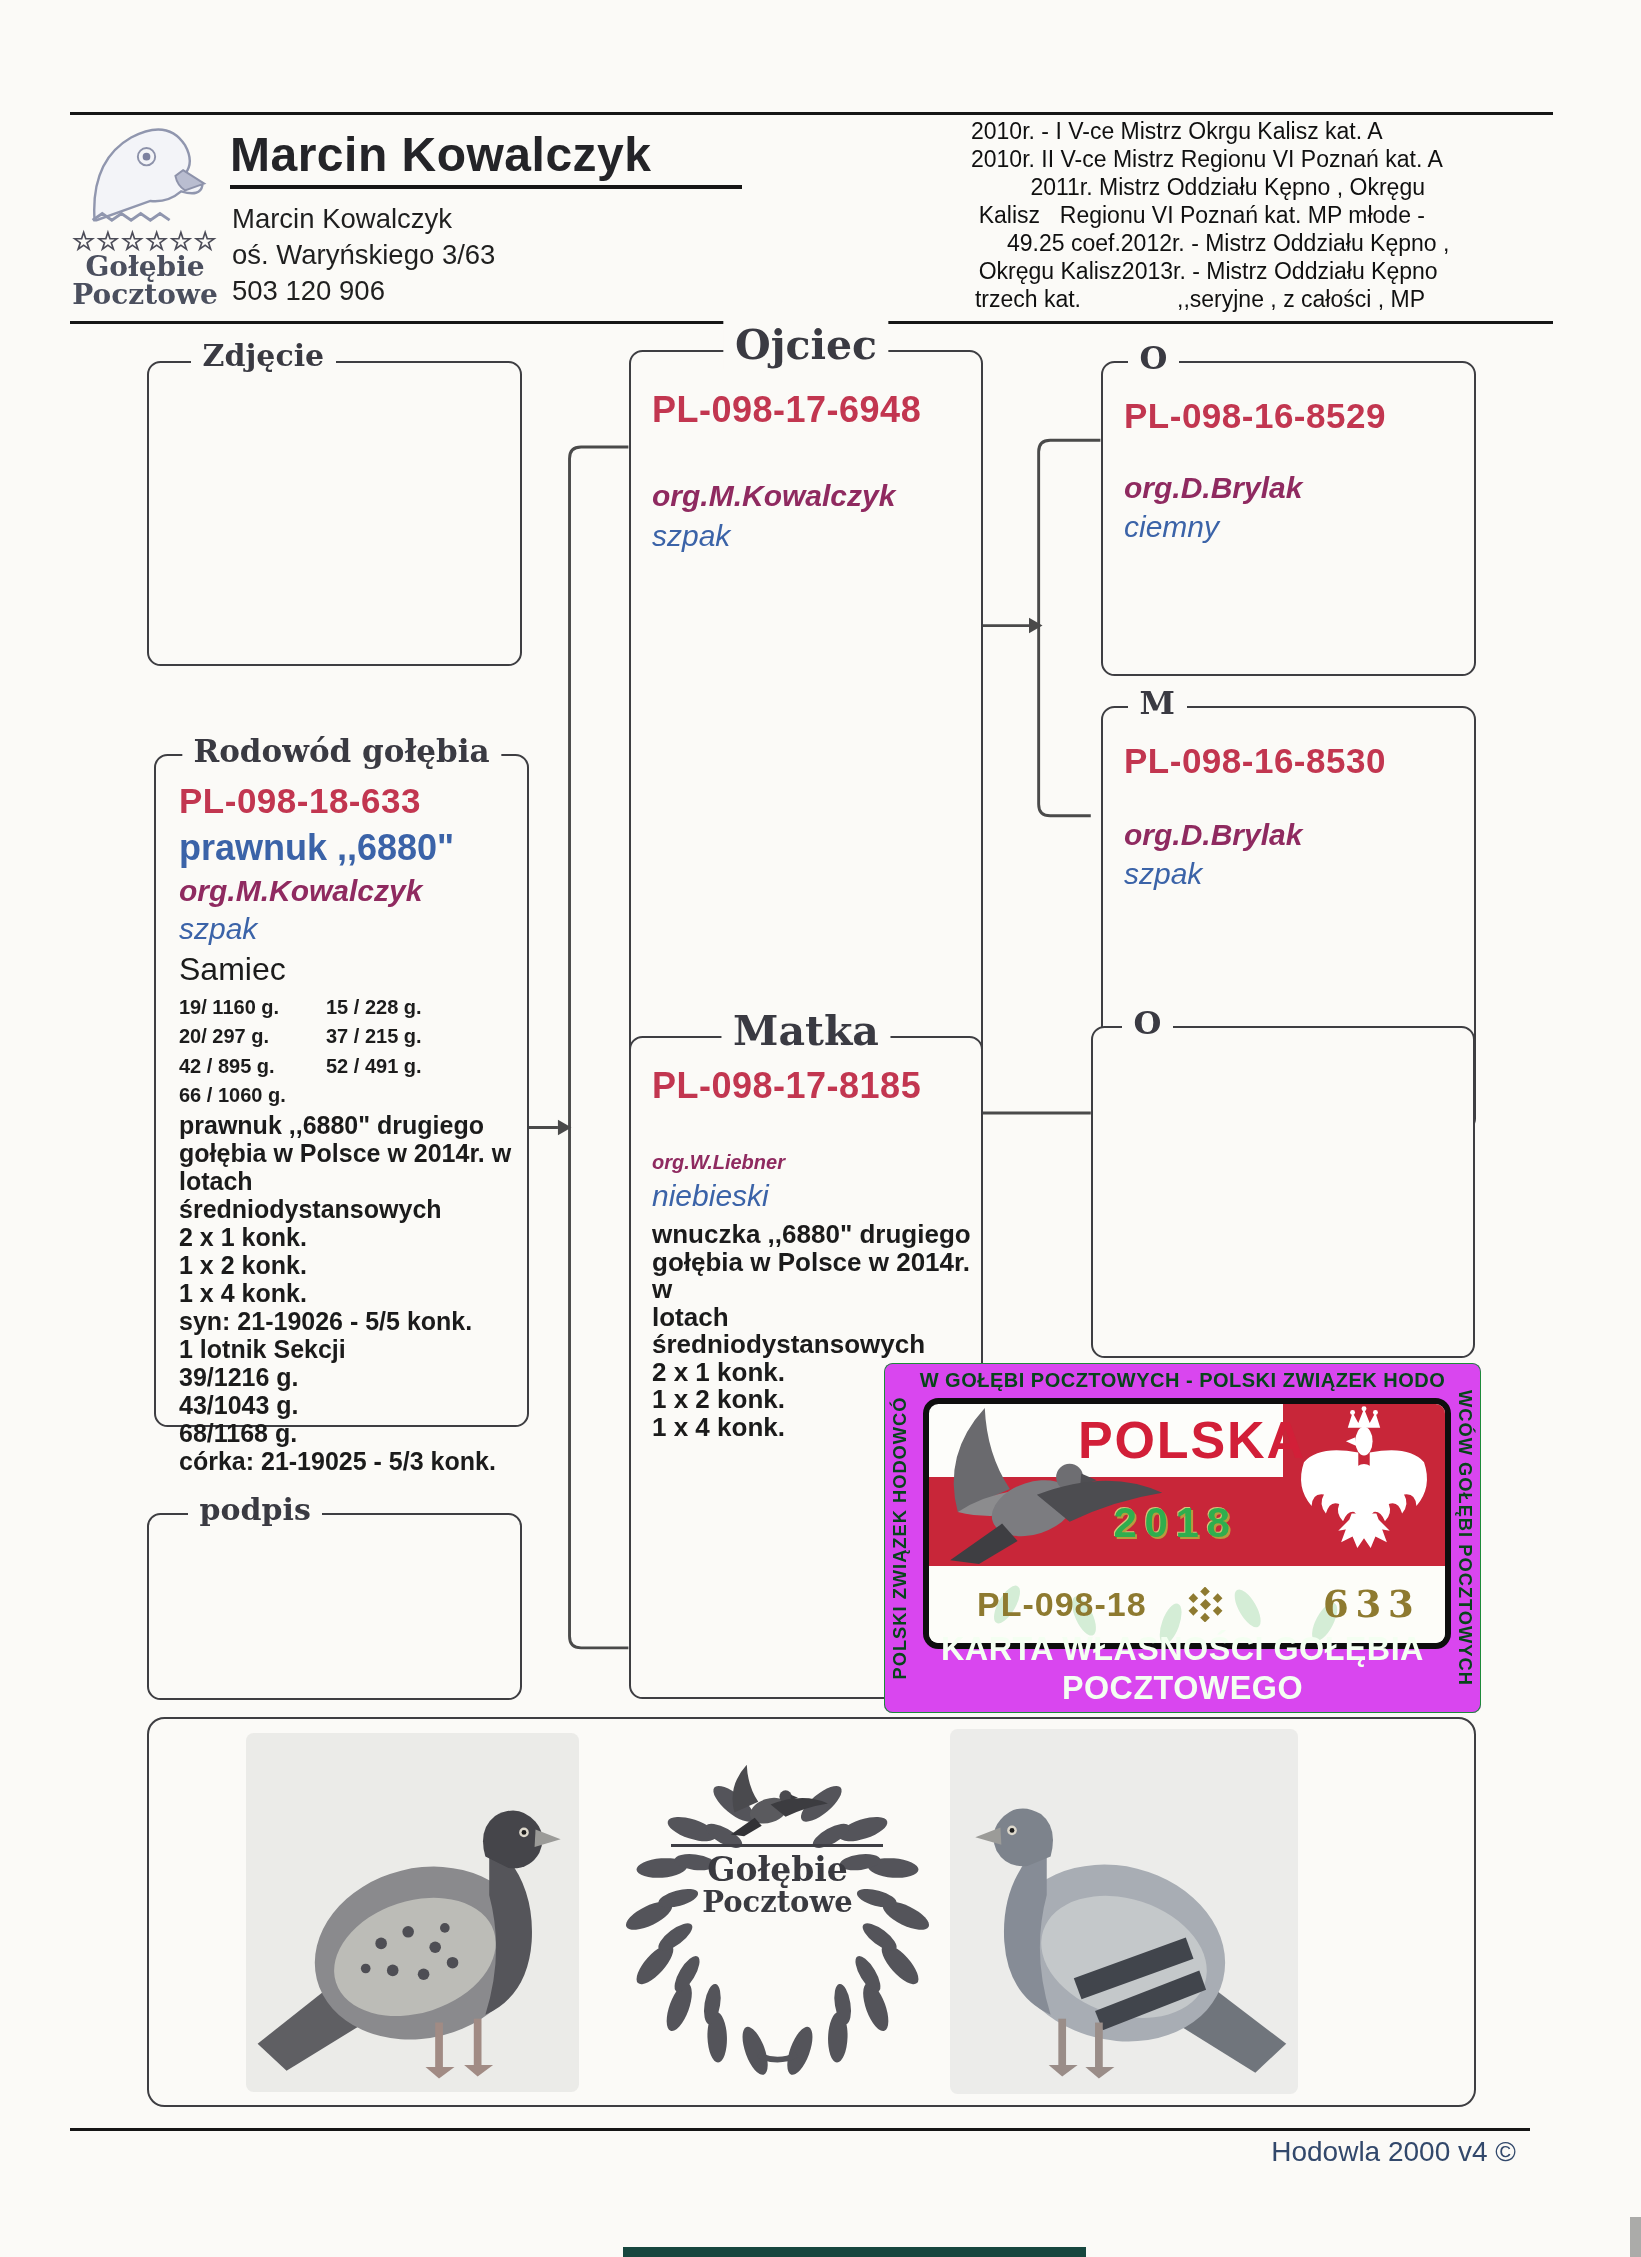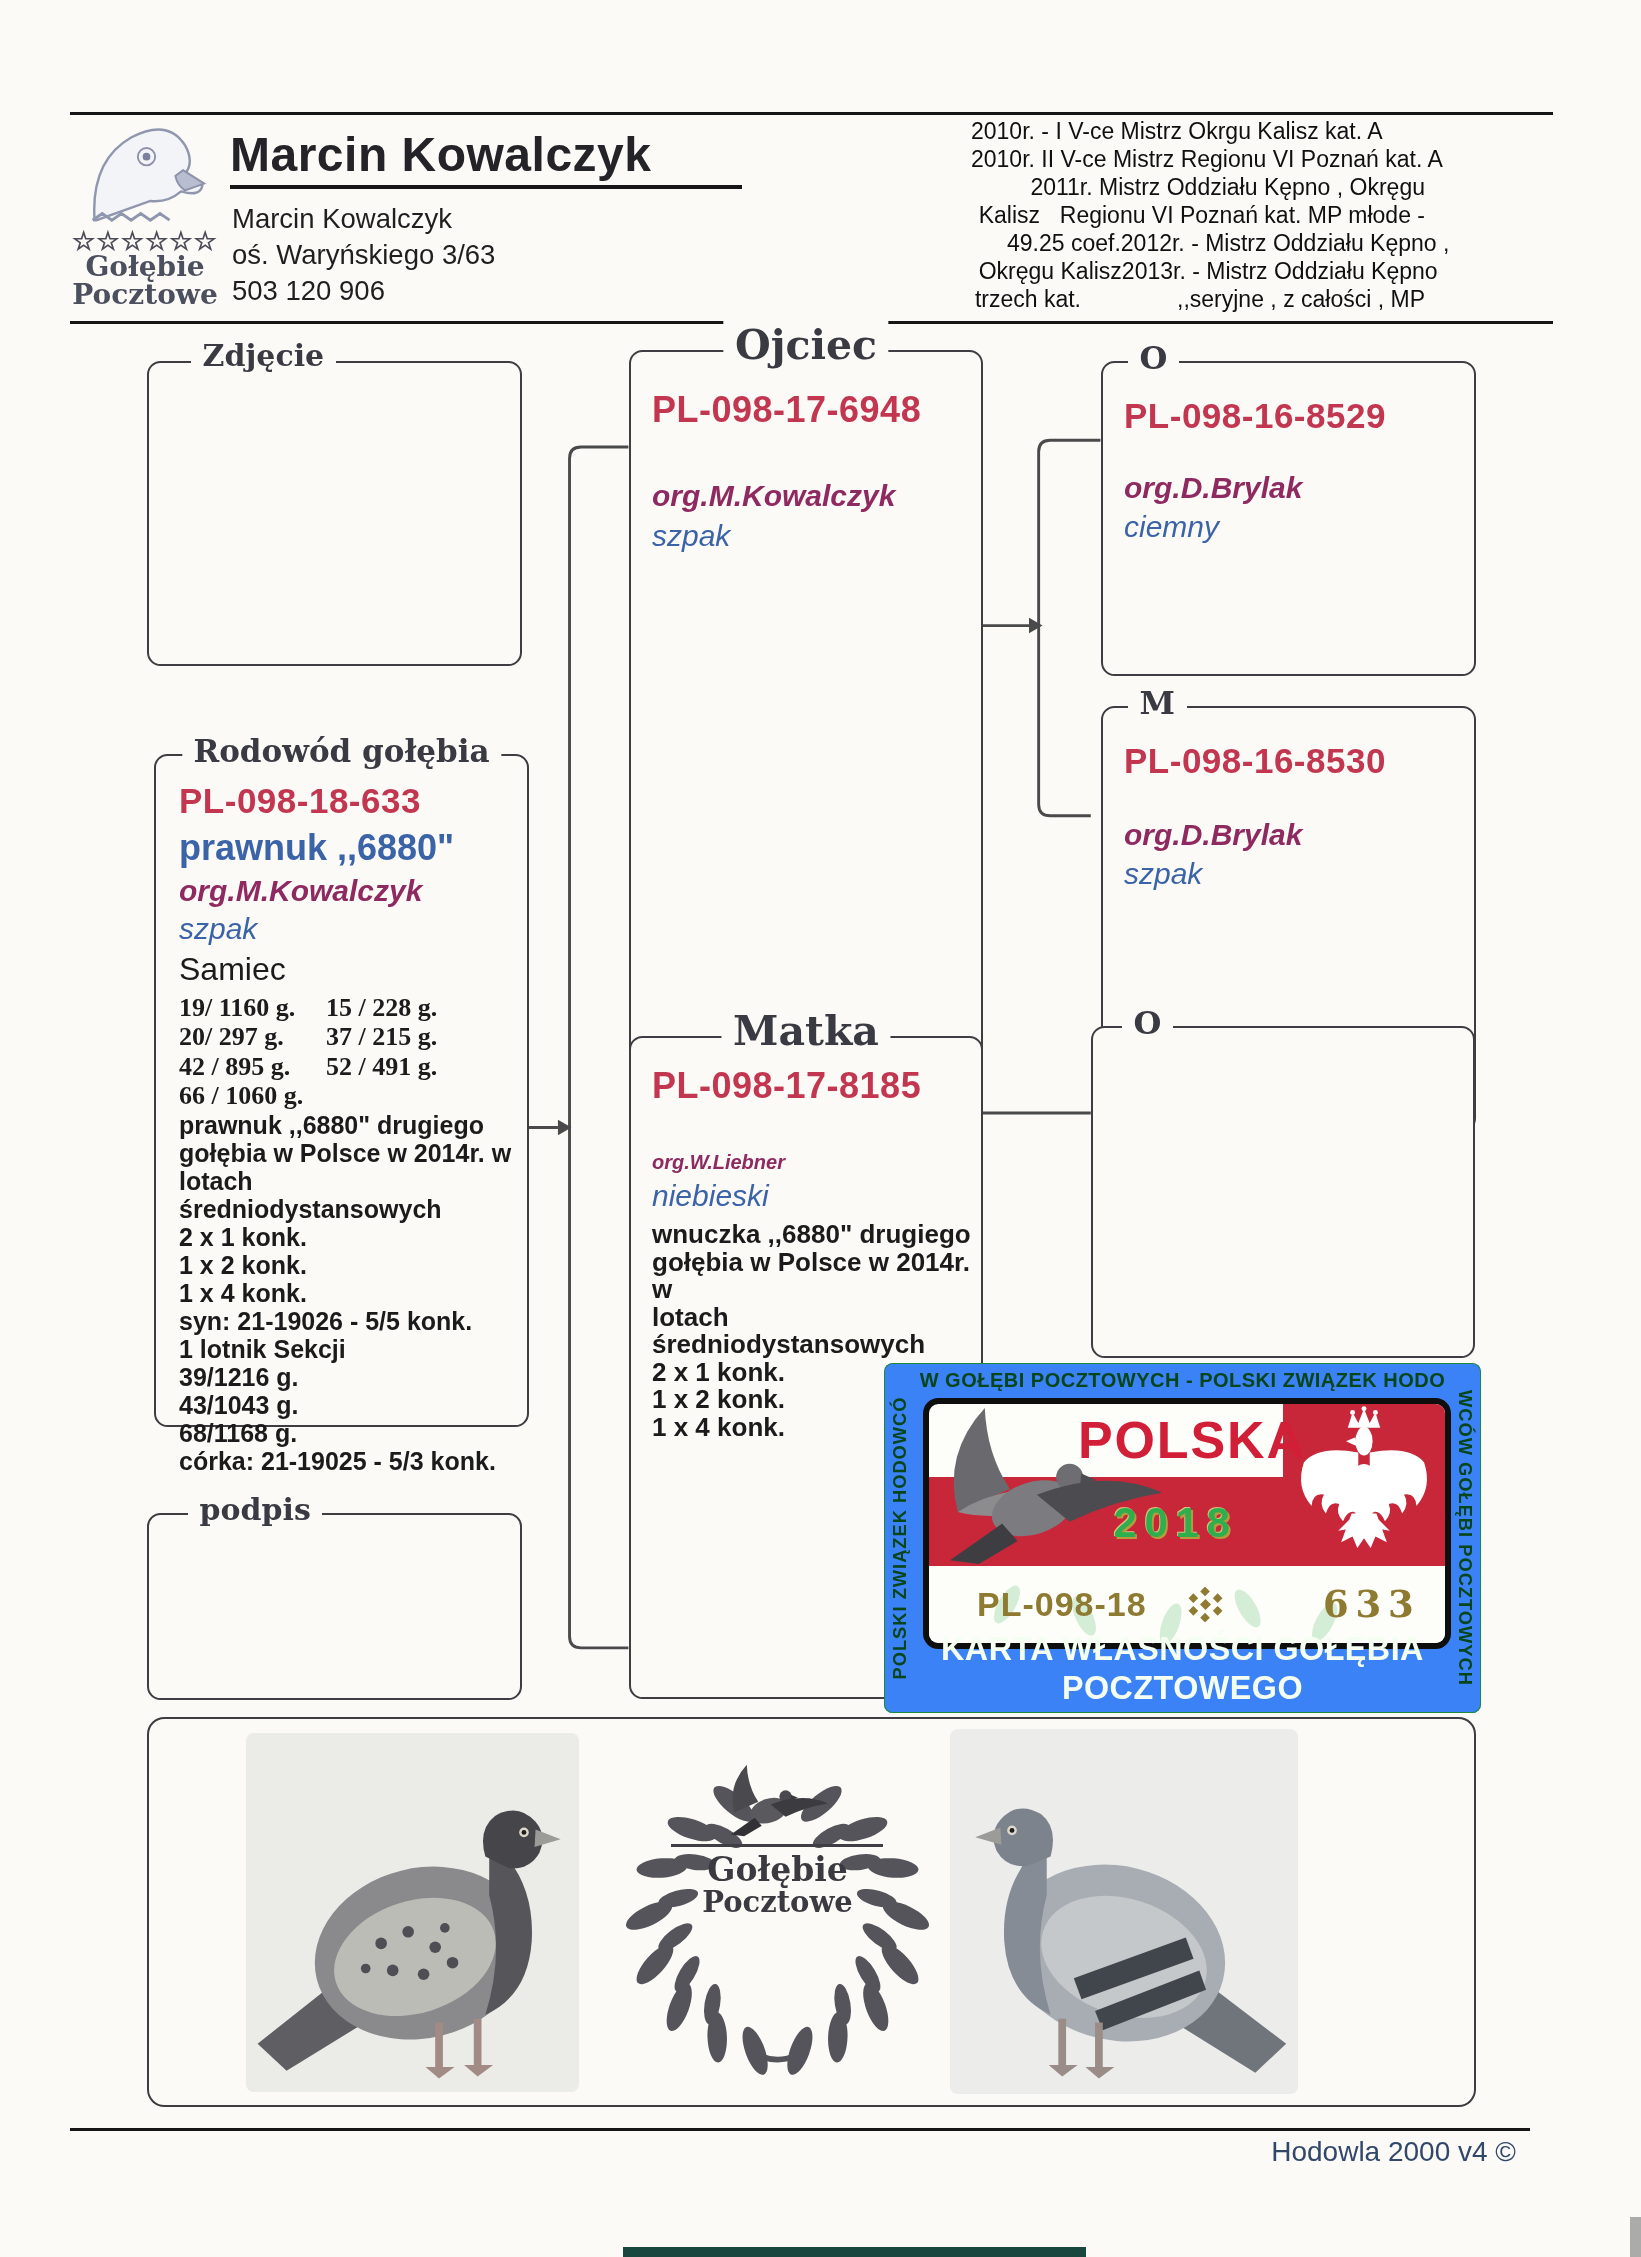--- a/index.html
+++ b/index.html
@@ -18,24 +18,24 @@
   .achv-right{margin-left:auto;white-space:nowrap;}
   
   .pbox{position:absolute;border:2.9px solid #3e3e42;border-radius:13.5px;background:#fbfaf7;z-index:2;}
   .pbox-label{position:absolute;top:-25px;background:#fbfaf7;padding:0 11.6px;
               font-family:"DejaVu Serif",serif;font-weight:bold;color:#3a3a42;white-space:nowrap;}
   .ring{font-weight:bold;color:#c23650;letter-spacing:0.5px;}
   .org{font-weight:bold;font-style:italic;color:#8f2a60;}
   .clr{font-style:italic;color:#3b63a8;}
   .bname{font-weight:bold;color:#3b63a8;}
   .bnotes div{font-weight:bold;color:#1b1b1b;}
-  .res-row{display:flex;font-weight:bold;font-size:26px;line-height:29.4px;font-family:Liberation Serif, serif;}
+  .res-row{display:flex;font-weight:bold;font-size:20px;line-height:29.4px;}
   .res-c1{width:147px;}
   
-  .card{position:absolute;left:884px;top:1363px;width:597px;height:350px;background:#3b82f6;
+  .card{position:absolute;left:884px;top:1363px;width:597px;height:350px;background:#d946ef;
         border-radius:8.7px;z-index:6;box-shadow:0 0 0 1px #1d8a3a inset;}
   .card-edge{position:absolute;font-weight:bold;color:#07451a;white-space:nowrap;}
   .card-inner{position:absolute;left:39px;top:35px;width:516px;height:239px;background:#fdfdfa;
               border:6.8px solid #0e0e0e;border-radius:15.4px;overflow:hidden;}
   .card-karta{position:absolute;left:0;right:0;bottom:5.8px;text-align:center;font-size:34px;font-weight:bold;
               color:#f4fff2;transform:scaleX(.95);letter-spacing:0.5px;}
   .gold{color:#8e7a30;}
   
   .wreath-text{position:absolute;width:100%;text-align:center;font-family:"DejaVu Serif",serif;
                font-weight:bold;color:#3a3a40;}

